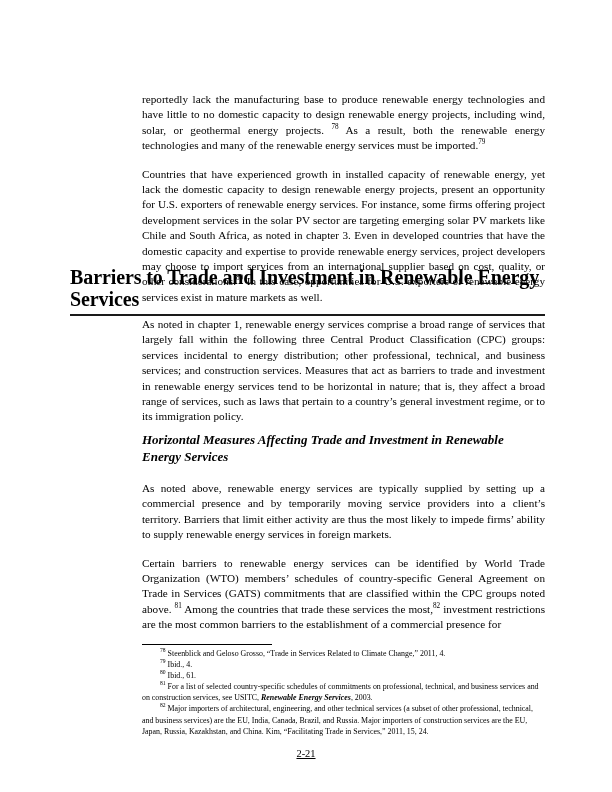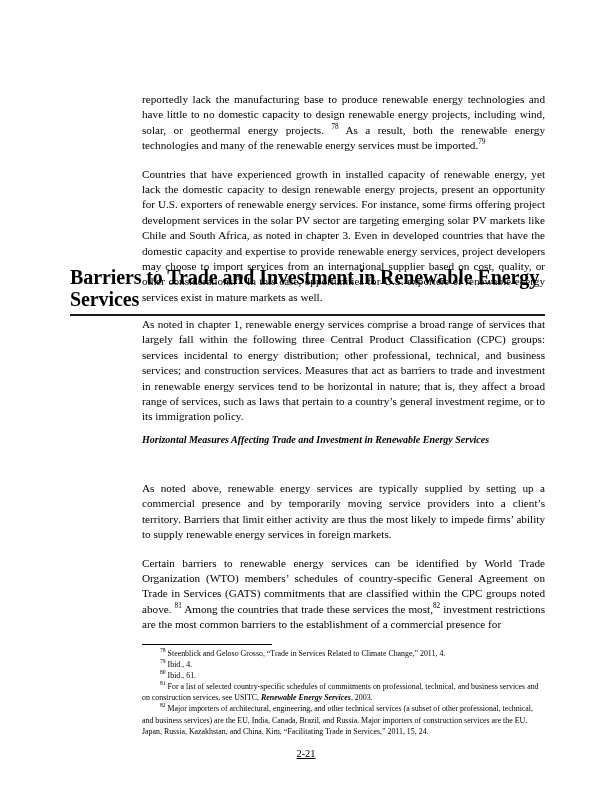--- a/index.html
+++ b/index.html
@@ -62,21 +62,21 @@
   .rule-major {
     margin-top: 4px;
     border: 0;
     border-top: 2.1px solid #1a1a1a;
     width: 100%;
   }
 
   
   h2.sub {
     margin: 0;
-    font-size: 10px;
+    font-size: 13px;
     line-height: 16.5px;
     font-weight: bold;
     font-style: italic;
   }
 
   
   .footnotes {
     position: absolute;
     left: 142px;
     width: 403px;

